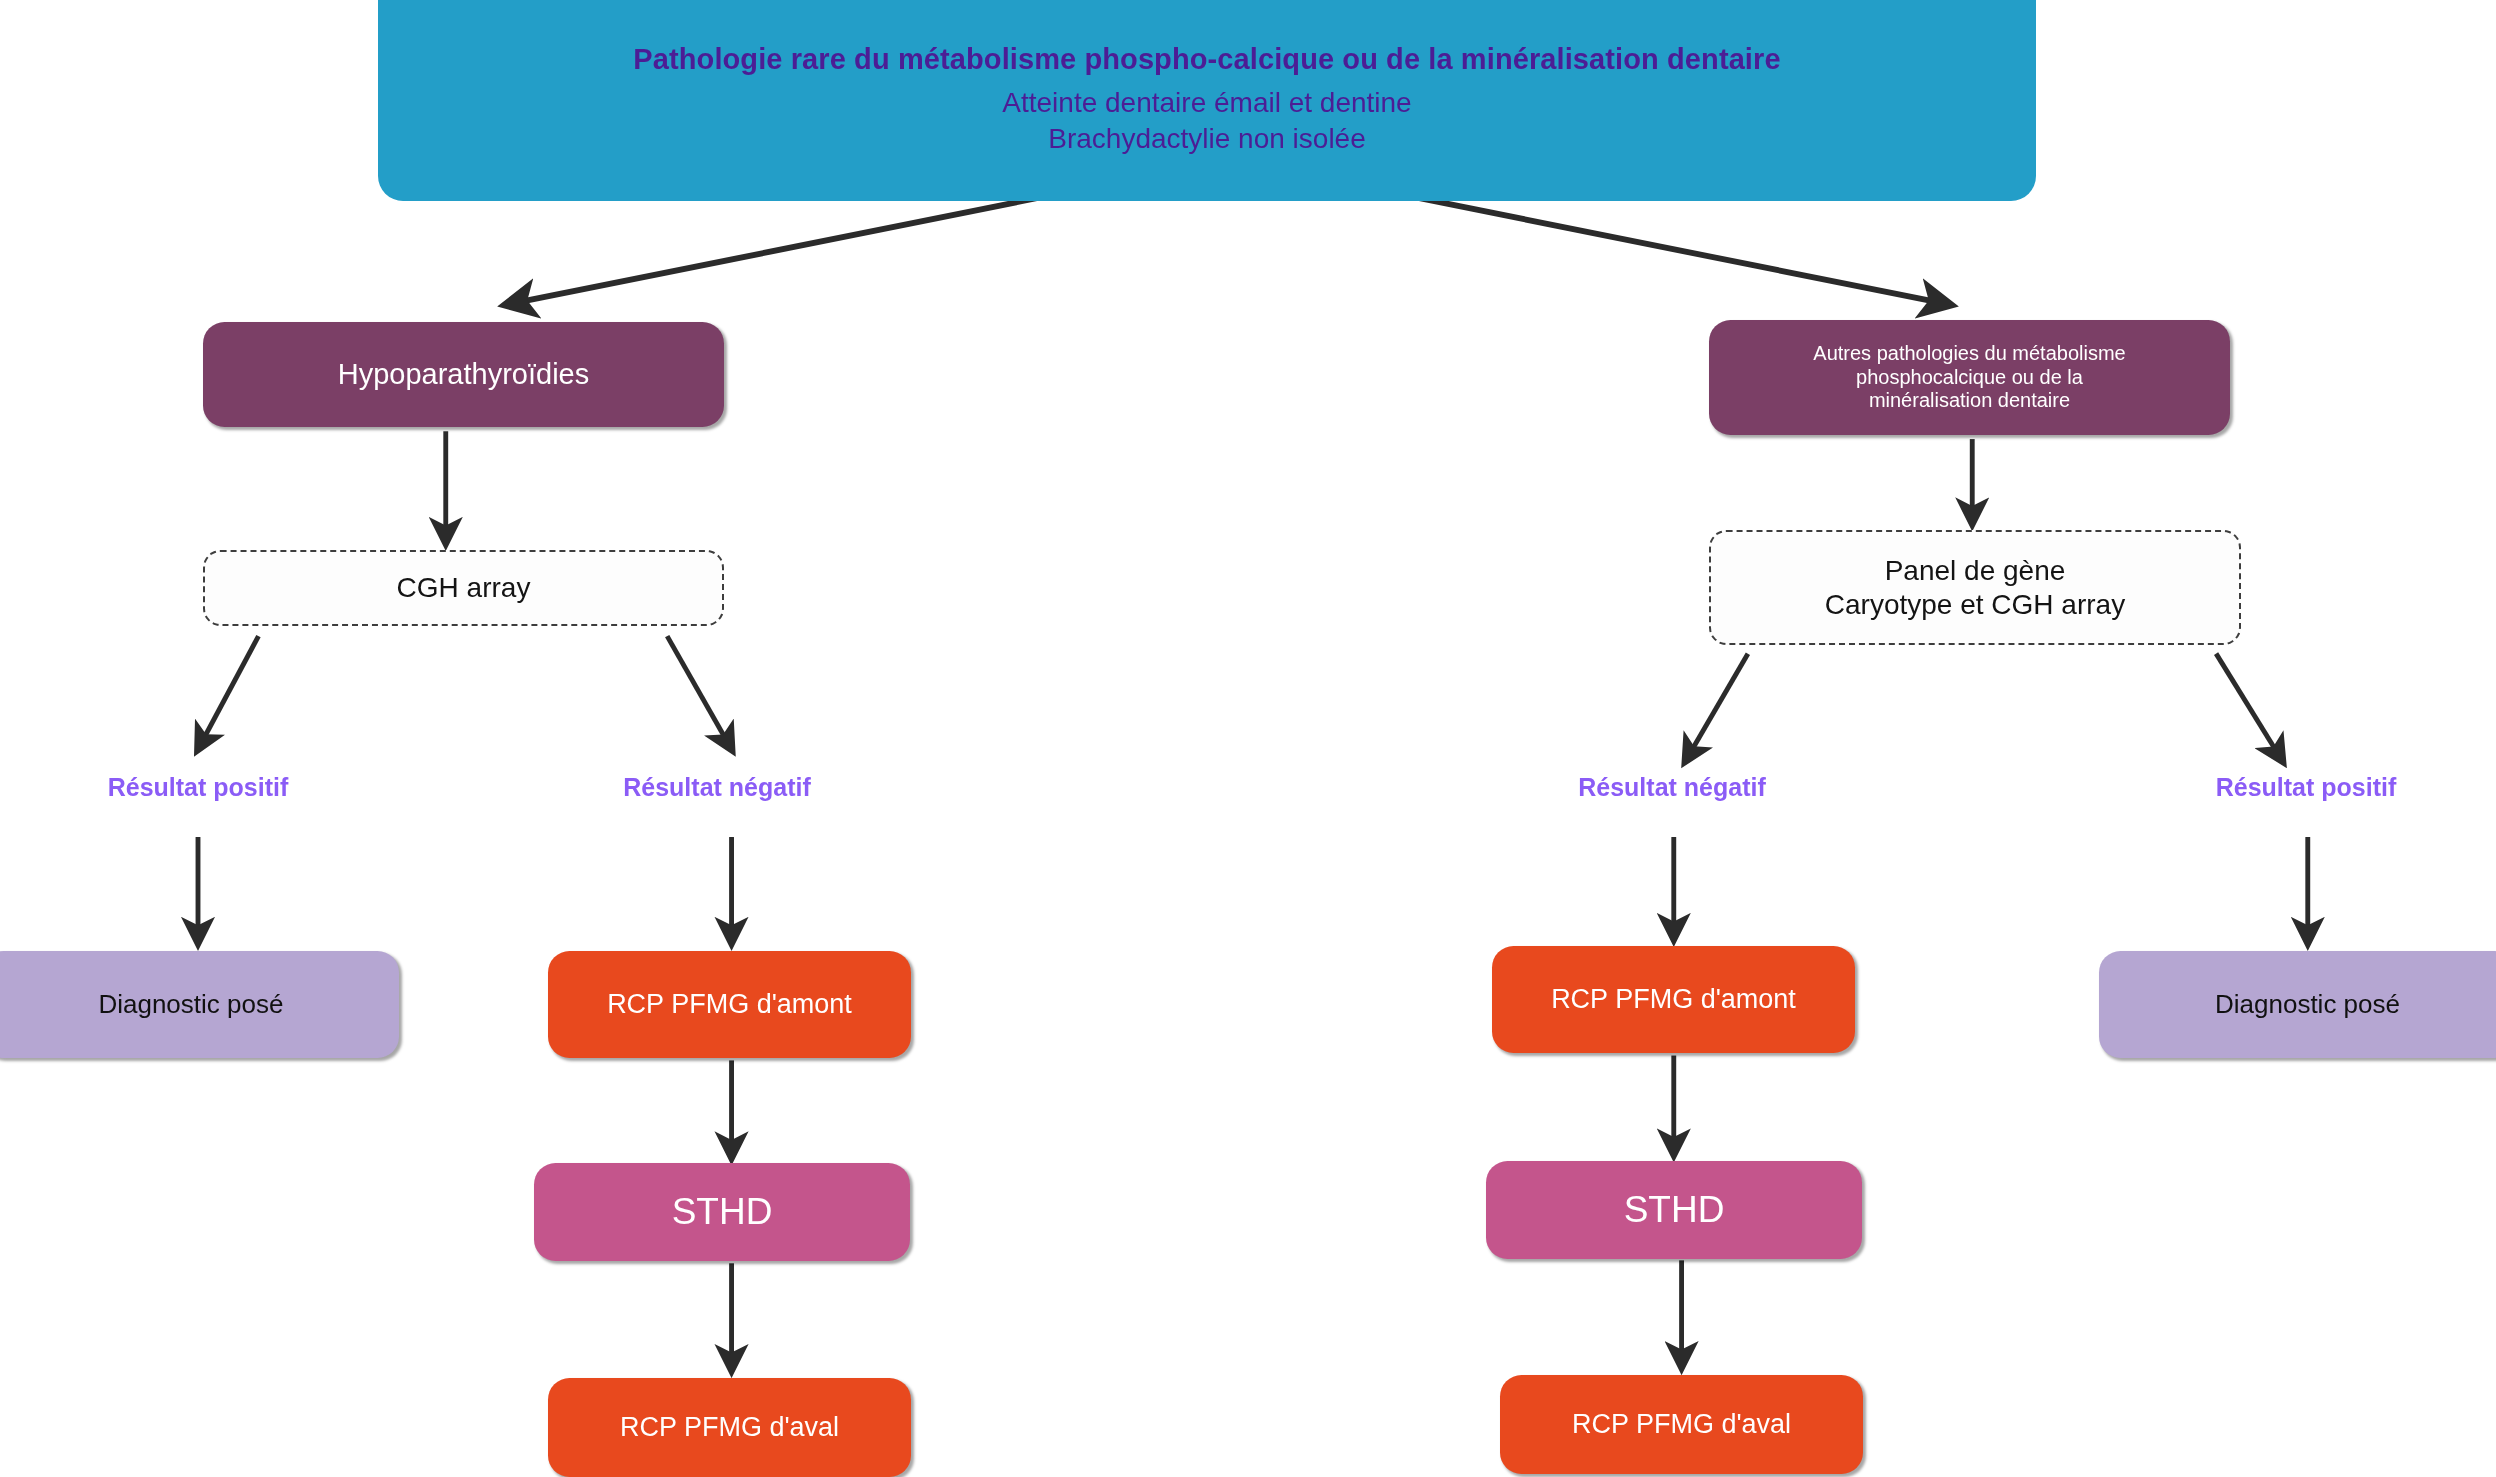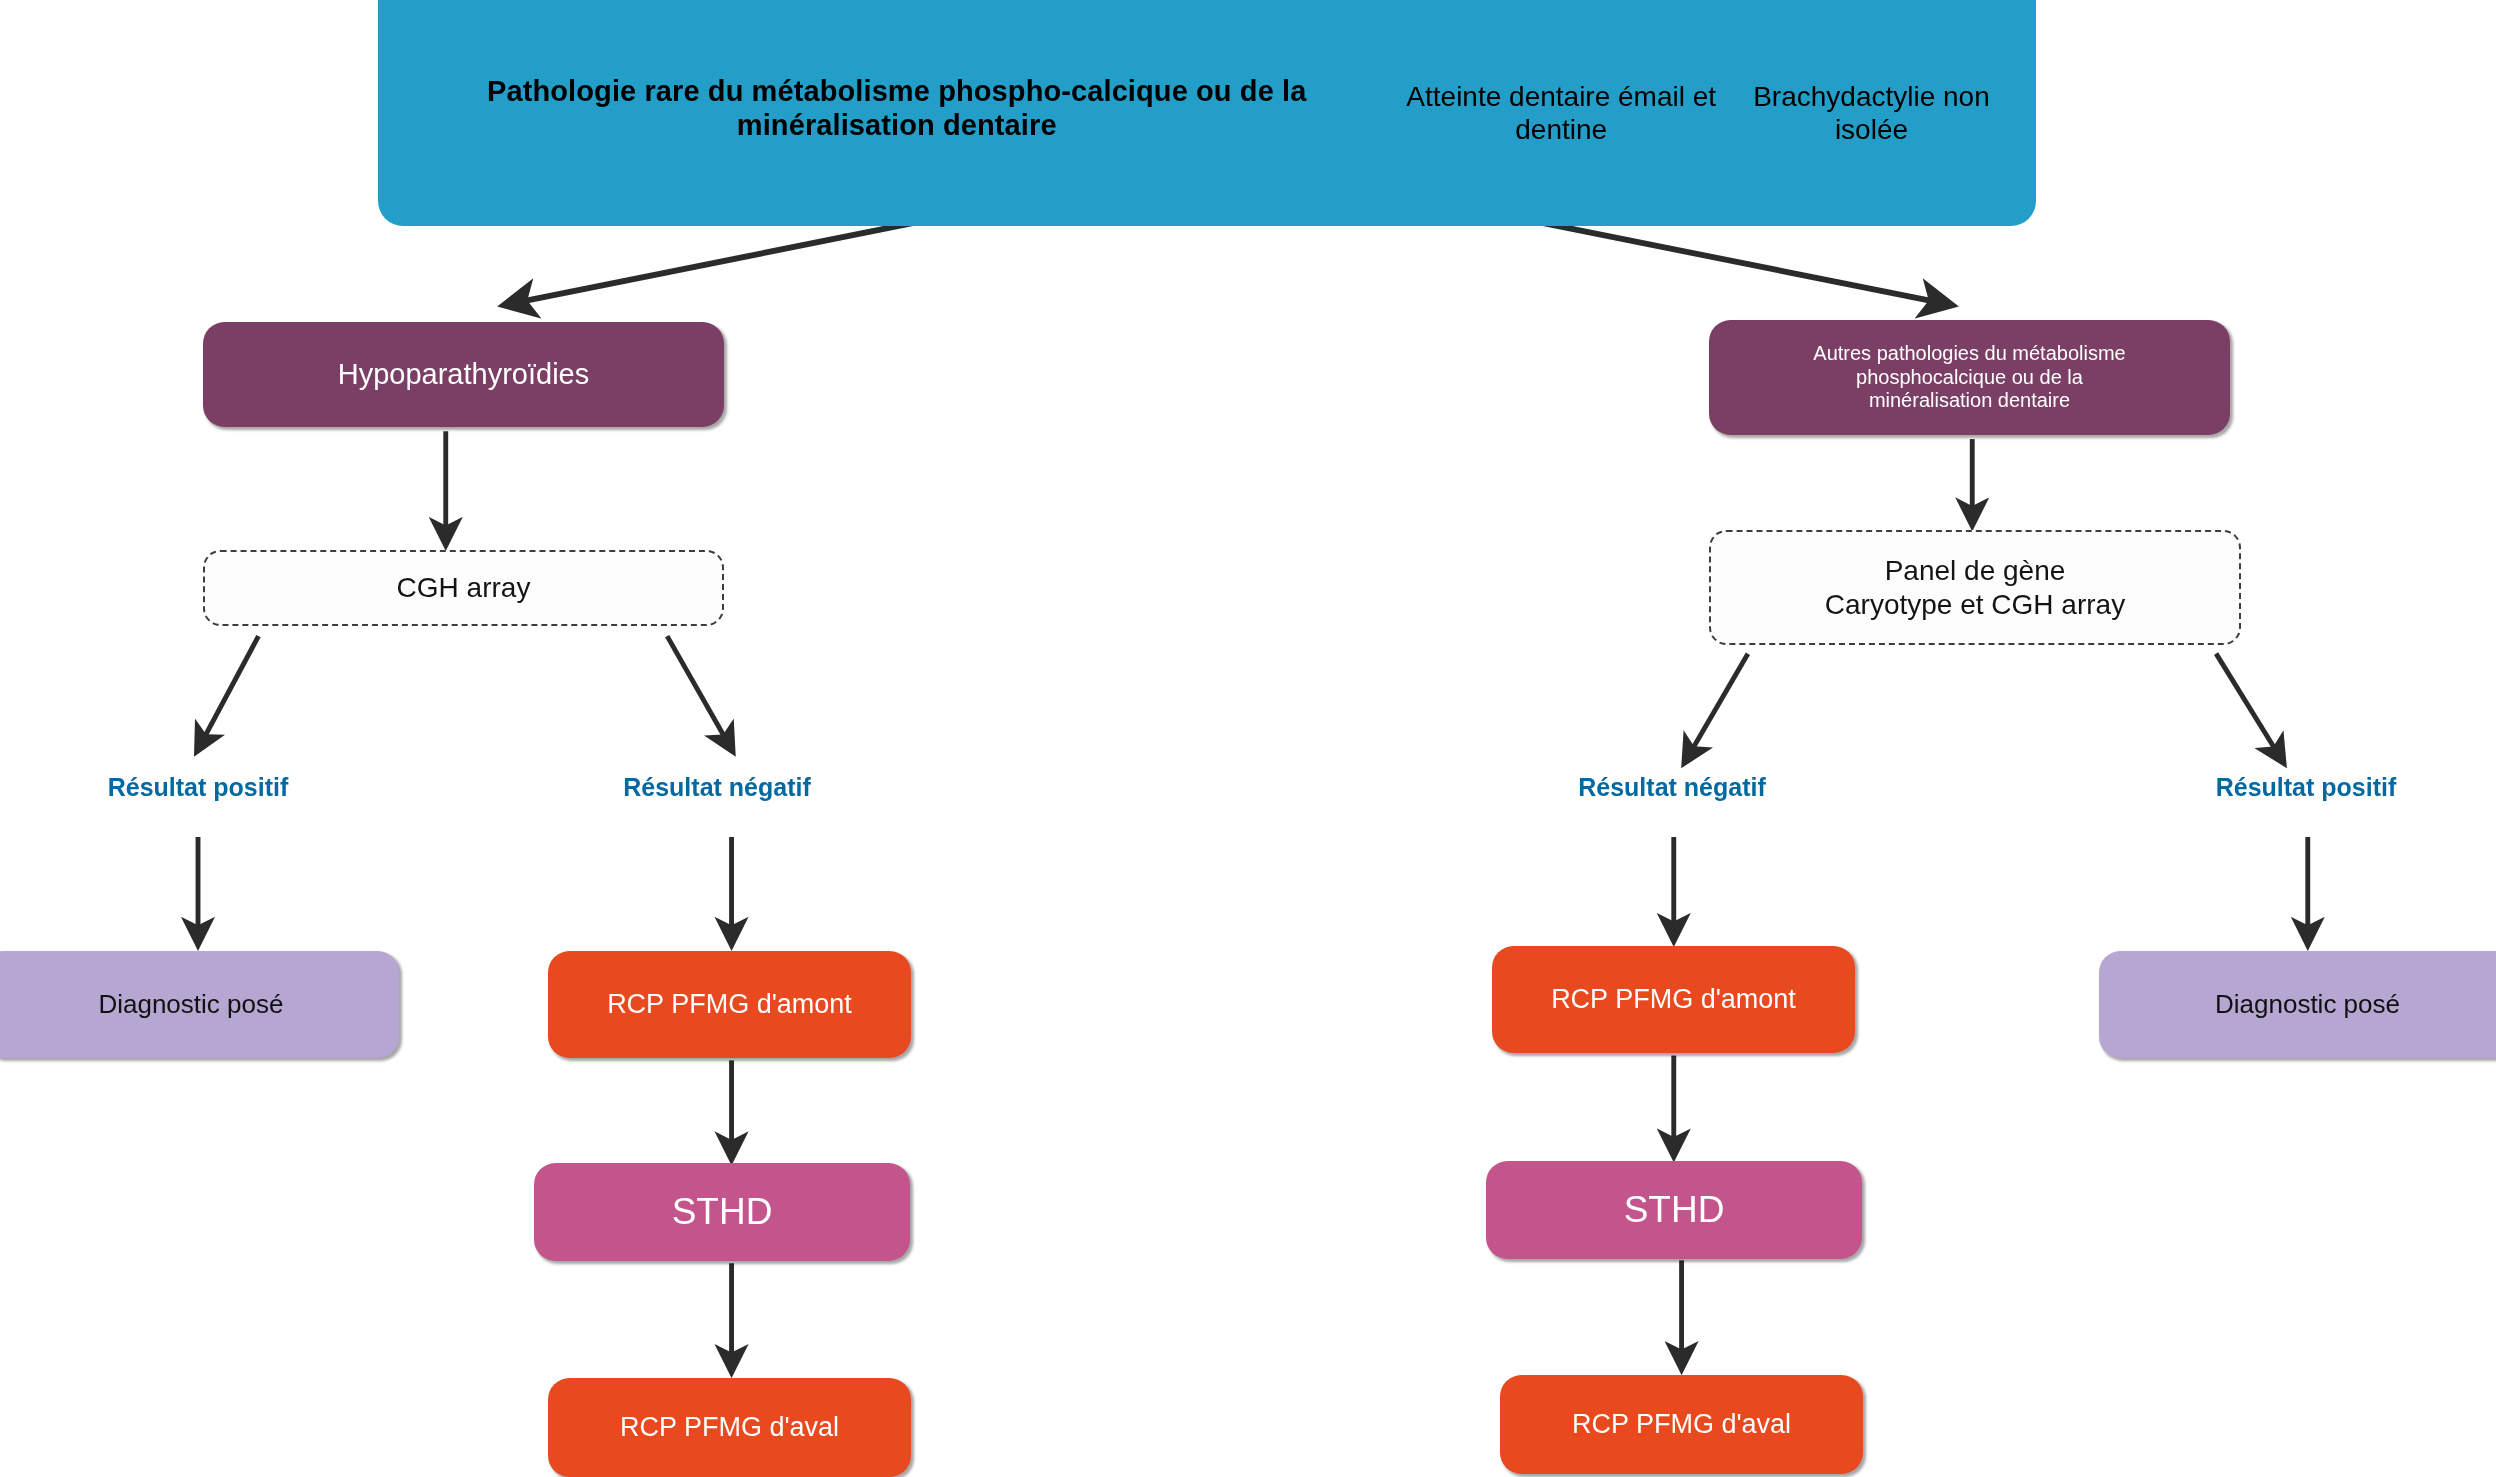--- a/index.html
+++ b/index.html
@@ -41,25 +41,25 @@
   }
   .shadowed {
     box-shadow: 2.9px 2.9px 2.9px rgba(0,0,0,0.35);
   }
 
   
   #header-banner {
     left: 378px;
     top: 0px;
     width: 1658px;
-    height: 226px;
+    height: 201px;
     background: #239EC8;
     border-radius: 0 0 25px 25px;
-    color: #000000;
-    flex-direction: row;
+    color: #4c1d95;
+    flex-direction: column;
     justify-content: center;
     padding: 5.9px 29px 9.8px 29px;
   }
   #header-banner .line1 {
     font-weight: bold;
     font-size: 29px;
     letter-spacing: 0.1px;
     margin-bottom: 5.9px;
   }
   #header-banner .line {
@@ -112,21 +112,21 @@
     top: 530px;
     width: 532px;
     height: 115px;
   }
   #test-right .l { display: block; }
 
   
   .result-label {
     font-weight: bold;
     font-size: 25px;
-    color: #0369a1;
+    color: #8b5cf6;
     white-space: nowrap;
   }
   #res-l-pos { left: 86px;  top: 770px; width: 224px; height: 35px; }
   #res-l-neg { left: 605px; top: 770px; width: 224px; height: 35px; }
   #res-r-neg { left: 1560px;top: 770px; width: 224px; height: 35px; }
   #res-r-pos { left: 2194px;top: 770px; width: 224px; height: 35px; }
 
   
   .diag-box {
     background: #B5A6D2;

